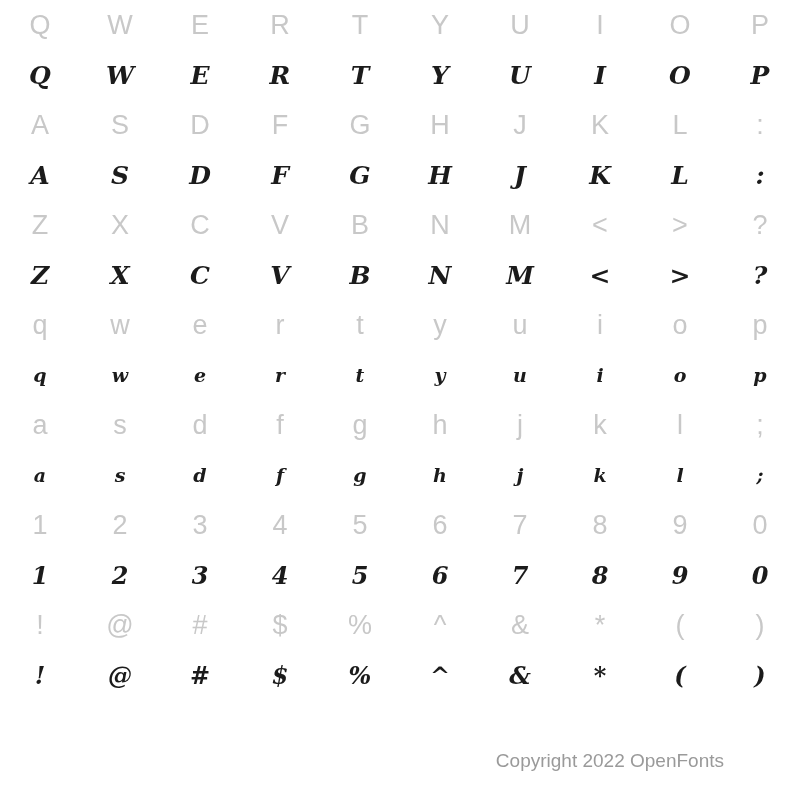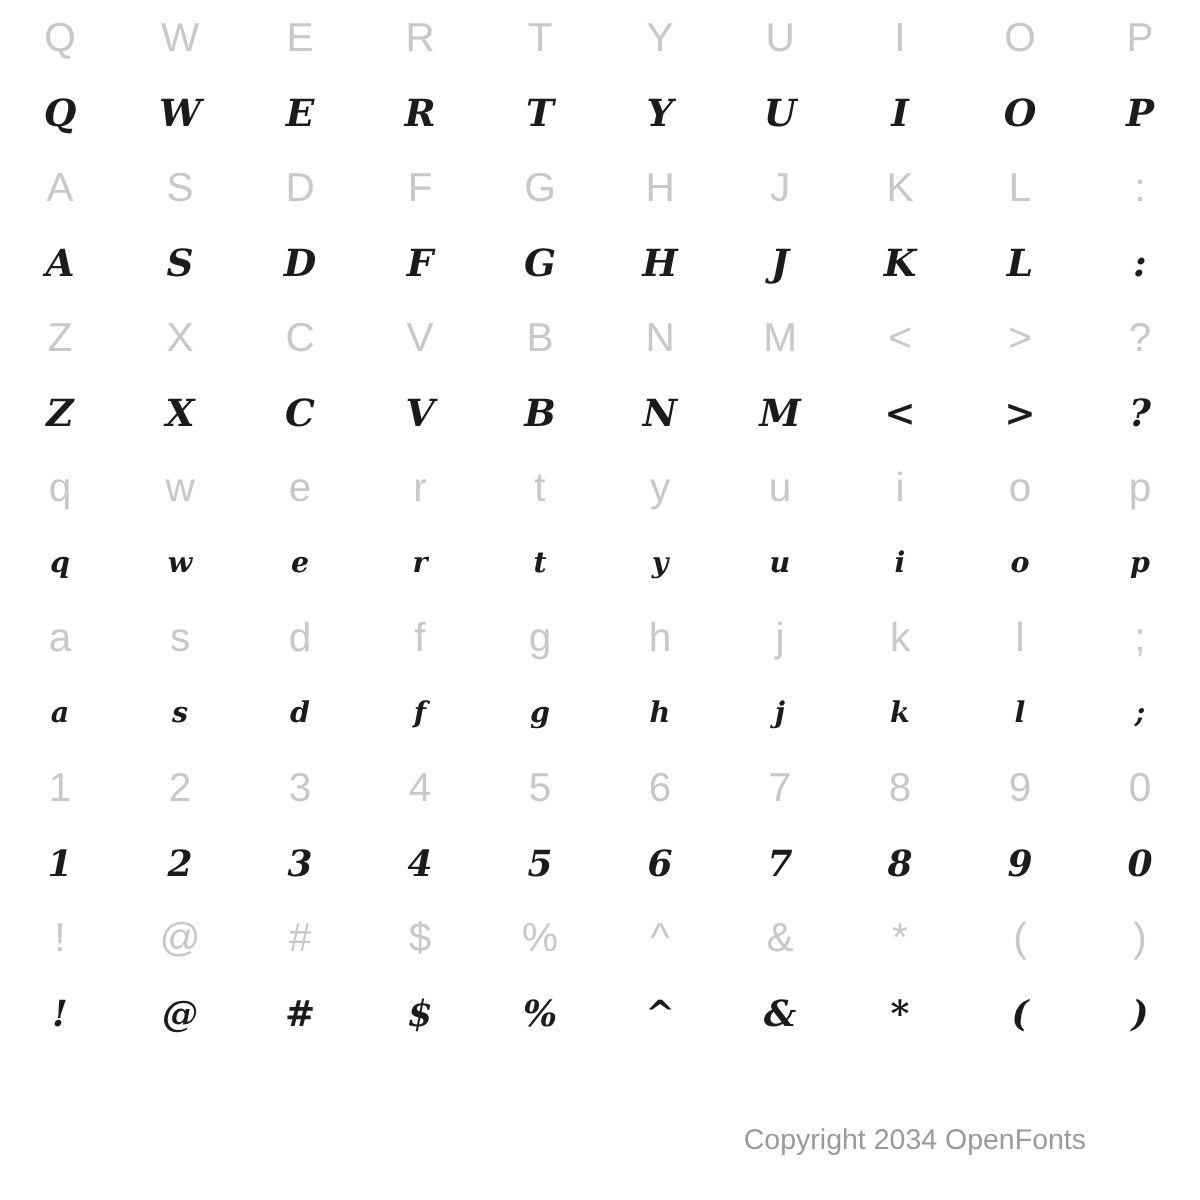--- a/index.html
+++ b/index.html
@@ -80,14 +80,14 @@
       <div class="row row-glyph size-upper"><div class="cell">Z</div><div class="cell">X</div><div class="cell">C</div><div class="cell">V</div><div class="cell">B</div><div class="cell">N</div><div class="cell">M</div><div class="cell">&lt;</div><div class="cell">&gt;</div><div class="cell">?</div></div>
       <div class="row row-key"><div class="cell">q</div><div class="cell">w</div><div class="cell">e</div><div class="cell">r</div><div class="cell">t</div><div class="cell">y</div><div class="cell">u</div><div class="cell">i</div><div class="cell">o</div><div class="cell">p</div></div>
       <div class="row row-glyph size-lower"><div class="cell">q</div><div class="cell">w</div><div class="cell">e</div><div class="cell">r</div><div class="cell">t</div><div class="cell">y</div><div class="cell">u</div><div class="cell">i</div><div class="cell">o</div><div class="cell">p</div></div>
       <div class="row row-key"><div class="cell">a</div><div class="cell">s</div><div class="cell">d</div><div class="cell">f</div><div class="cell">g</div><div class="cell">h</div><div class="cell">j</div><div class="cell">k</div><div class="cell">l</div><div class="cell">;</div></div>
       <div class="row row-glyph size-lower"><div class="cell">a</div><div class="cell">s</div><div class="cell">d</div><div class="cell">f</div><div class="cell">g</div><div class="cell">h</div><div class="cell">j</div><div class="cell">k</div><div class="cell">l</div><div class="cell">;</div></div>
       <div class="row row-key"><div class="cell">1</div><div class="cell">2</div><div class="cell">3</div><div class="cell">4</div><div class="cell">5</div><div class="cell">6</div><div class="cell">7</div><div class="cell">8</div><div class="cell">9</div><div class="cell">0</div></div>
       <div class="row row-glyph size-digit"><div class="cell">1</div><div class="cell">2</div><div class="cell">3</div><div class="cell">4</div><div class="cell">5</div><div class="cell">6</div><div class="cell">7</div><div class="cell">8</div><div class="cell">9</div><div class="cell">0</div></div>
       <div class="row row-key"><div class="cell">!</div><div class="cell">@</div><div class="cell">#</div><div class="cell">$</div><div class="cell">%</div><div class="cell">^</div><div class="cell">&amp;</div><div class="cell">*</div><div class="cell">(</div><div class="cell">)</div></div>
       <div class="row row-glyph size-punct"><div class="cell">!</div><div class="cell">@</div><div class="cell">#</div><div class="cell">$</div><div class="cell">%</div><div class="cell">^</div><div class="cell">&amp;</div><div class="cell">*</div><div class="cell">(</div><div class="cell">)</div></div>
     </div>
-  <div class="footer">Copyright 2034 OpenFonts</div>
+  <div class="footer">Copyright 2022 OpenFonts</div>
 </div>
 
 </body></html>

